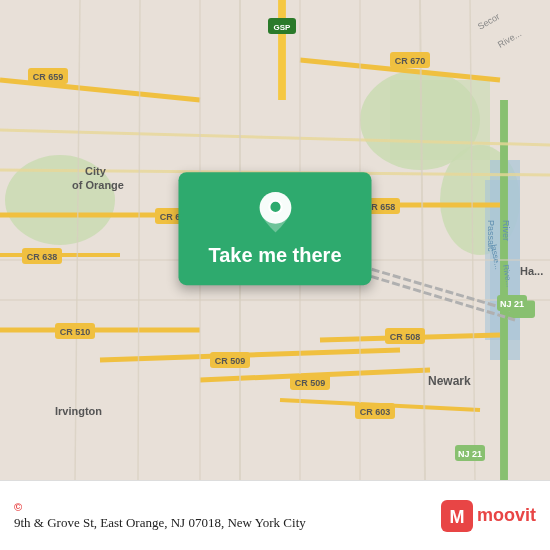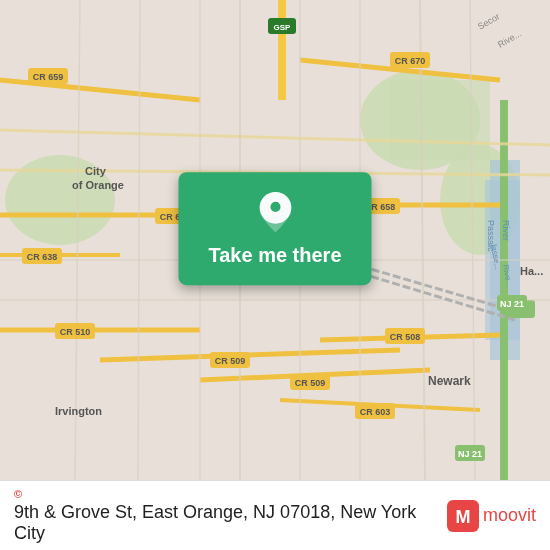--- a/index.html
+++ b/index.html
@@ -81,39 +81,40 @@
       gap: 3px;
     }
 
     #osm-logo {
       color: #e84545;
       font-size: 11px;
       font-weight: bold;
     }
 
     #address-text {
-      font-size: 18px;
+      font-size: 13px;
       color: #222;
       font-weight: 500;
+      font-family: Liberation Serif, serif;
     }
 
     #moovit-logo {
       display: flex;
       align-items: center;
       gap: 4px;
     }
 
     #moovit-icon {
       width: 32px;
       height: 32px;
     }
 
     #moovit-name {
       font-size: 18px;
-      font-weight: normal;
+      font-weight: bold;
       color: #e84545;
     }
   </style>
 </head>
 <body>
 
 <div id="map-container">
   <svg id="map-svg" viewBox="0 0 550 480" xmlns="http://www.w3.org/2000/svg">
 
     <rect width="550" height="480" fill="#e8e0d8"></rect>

